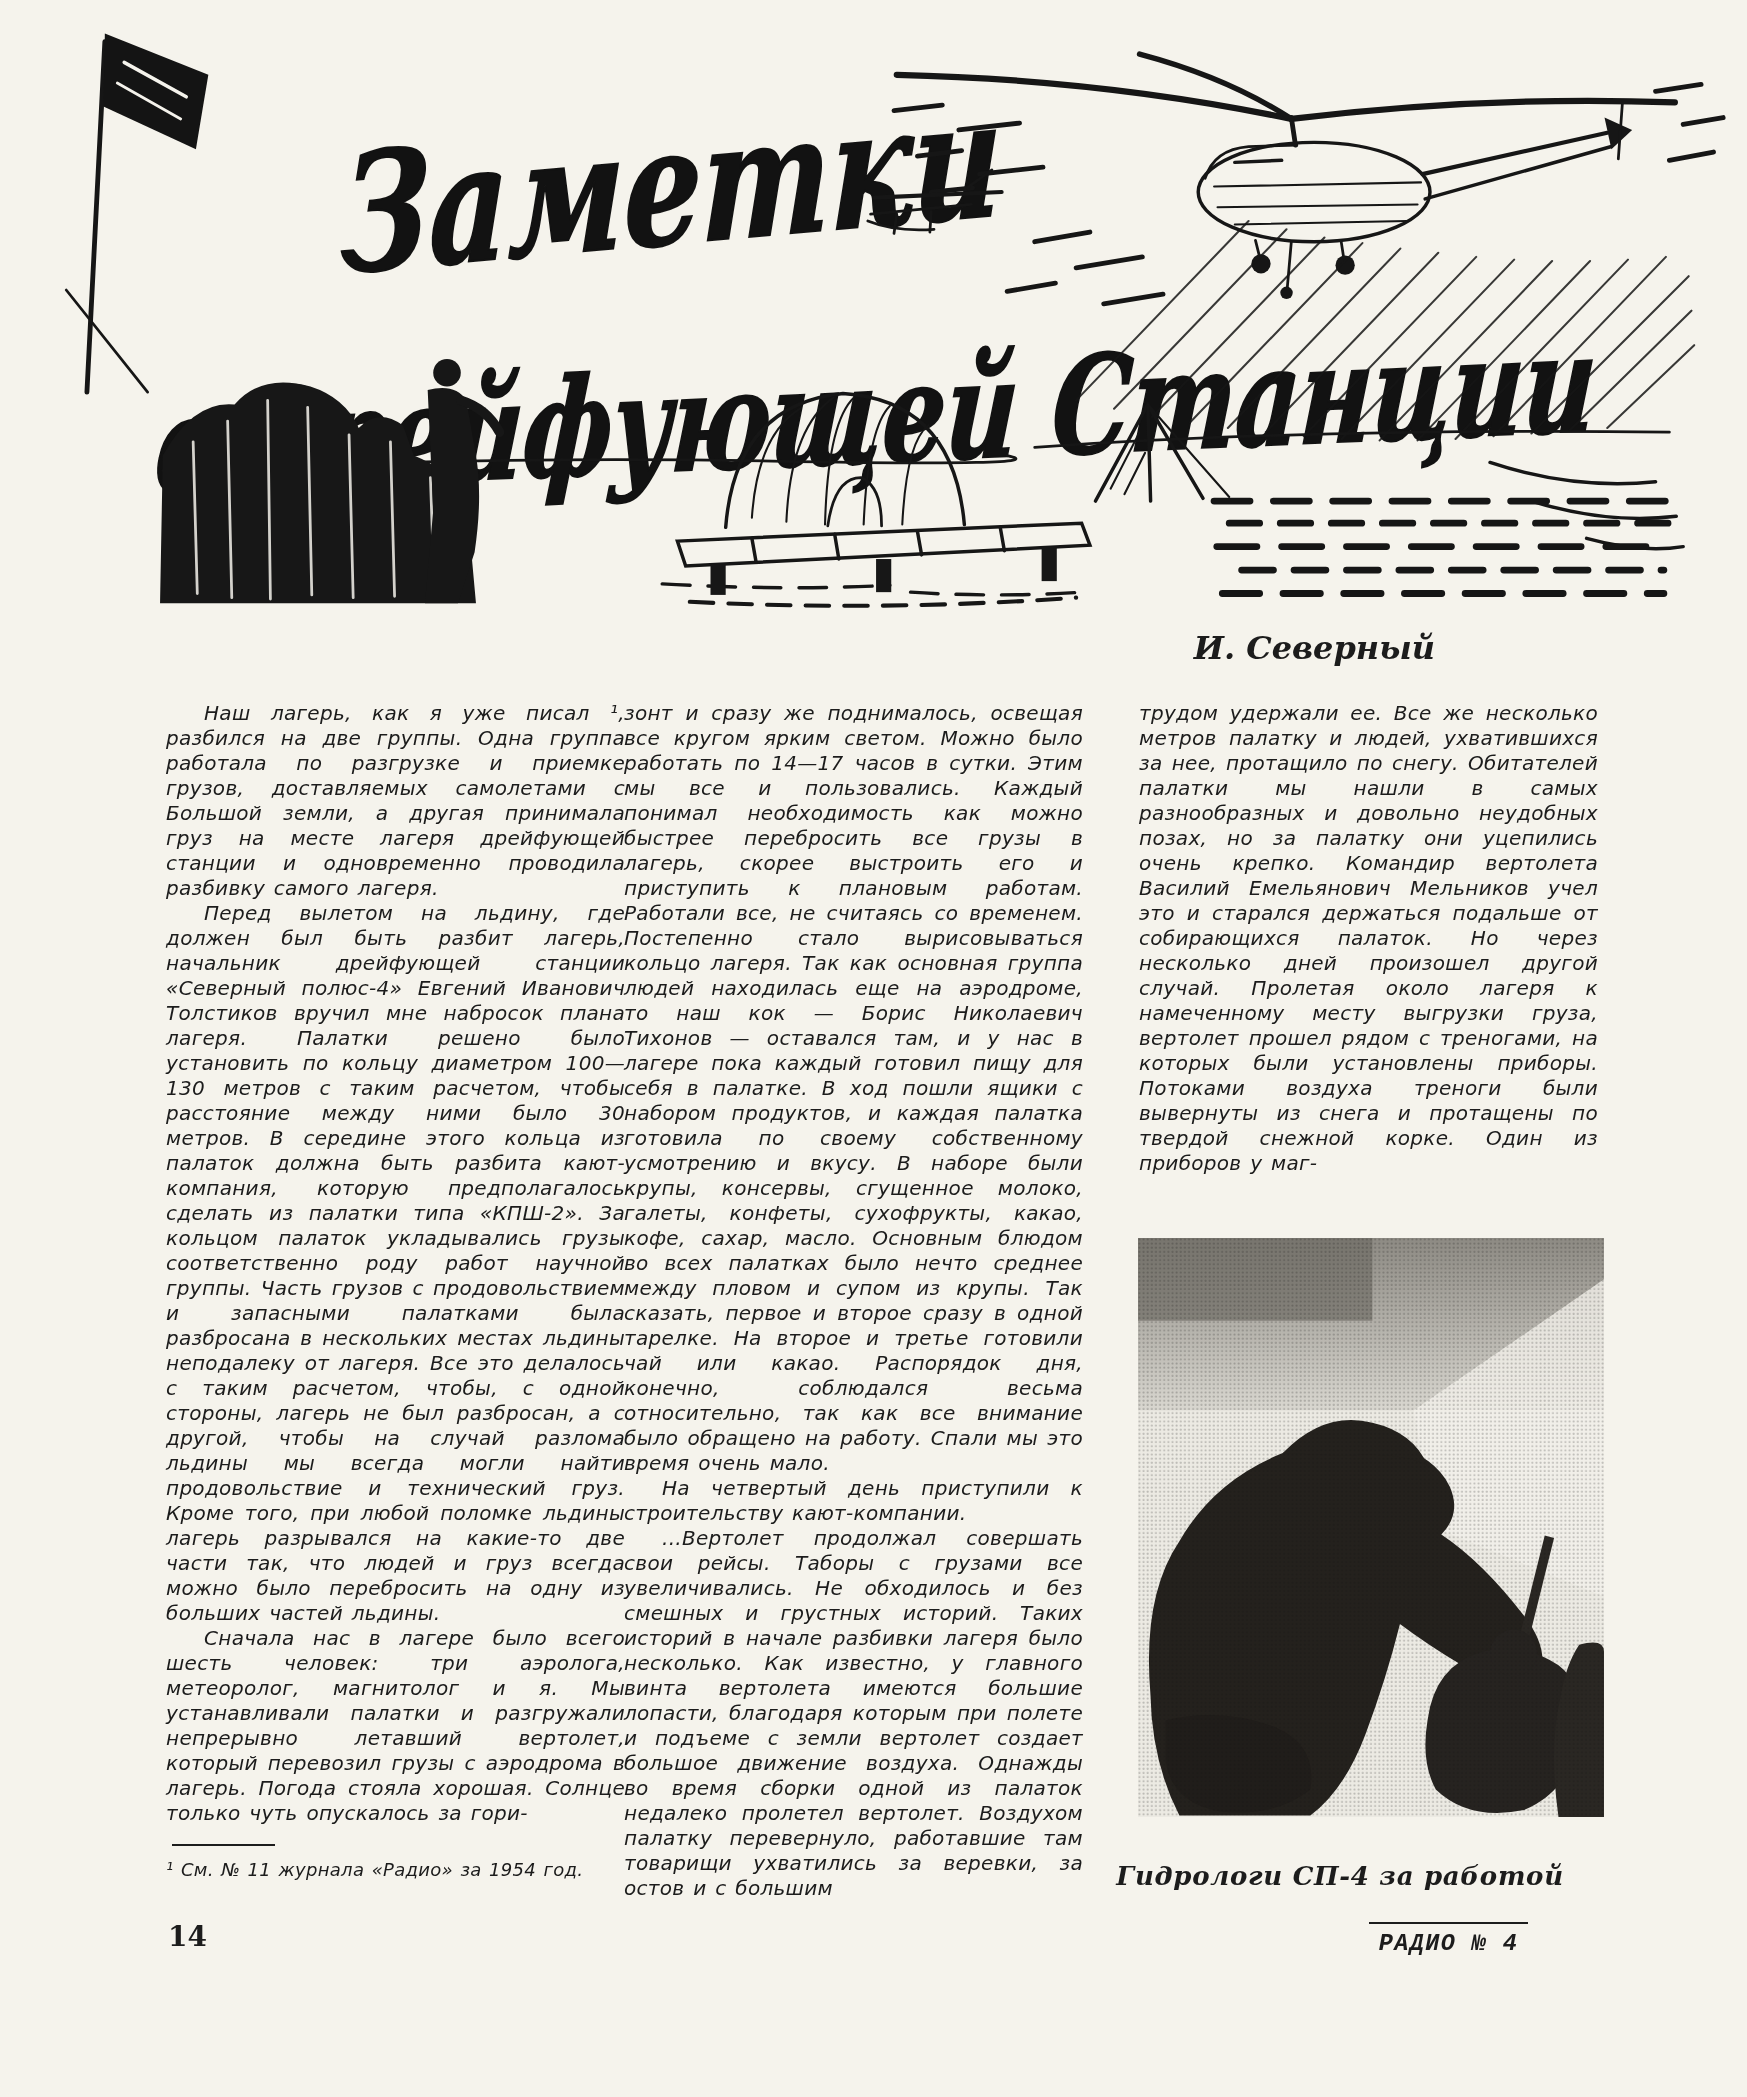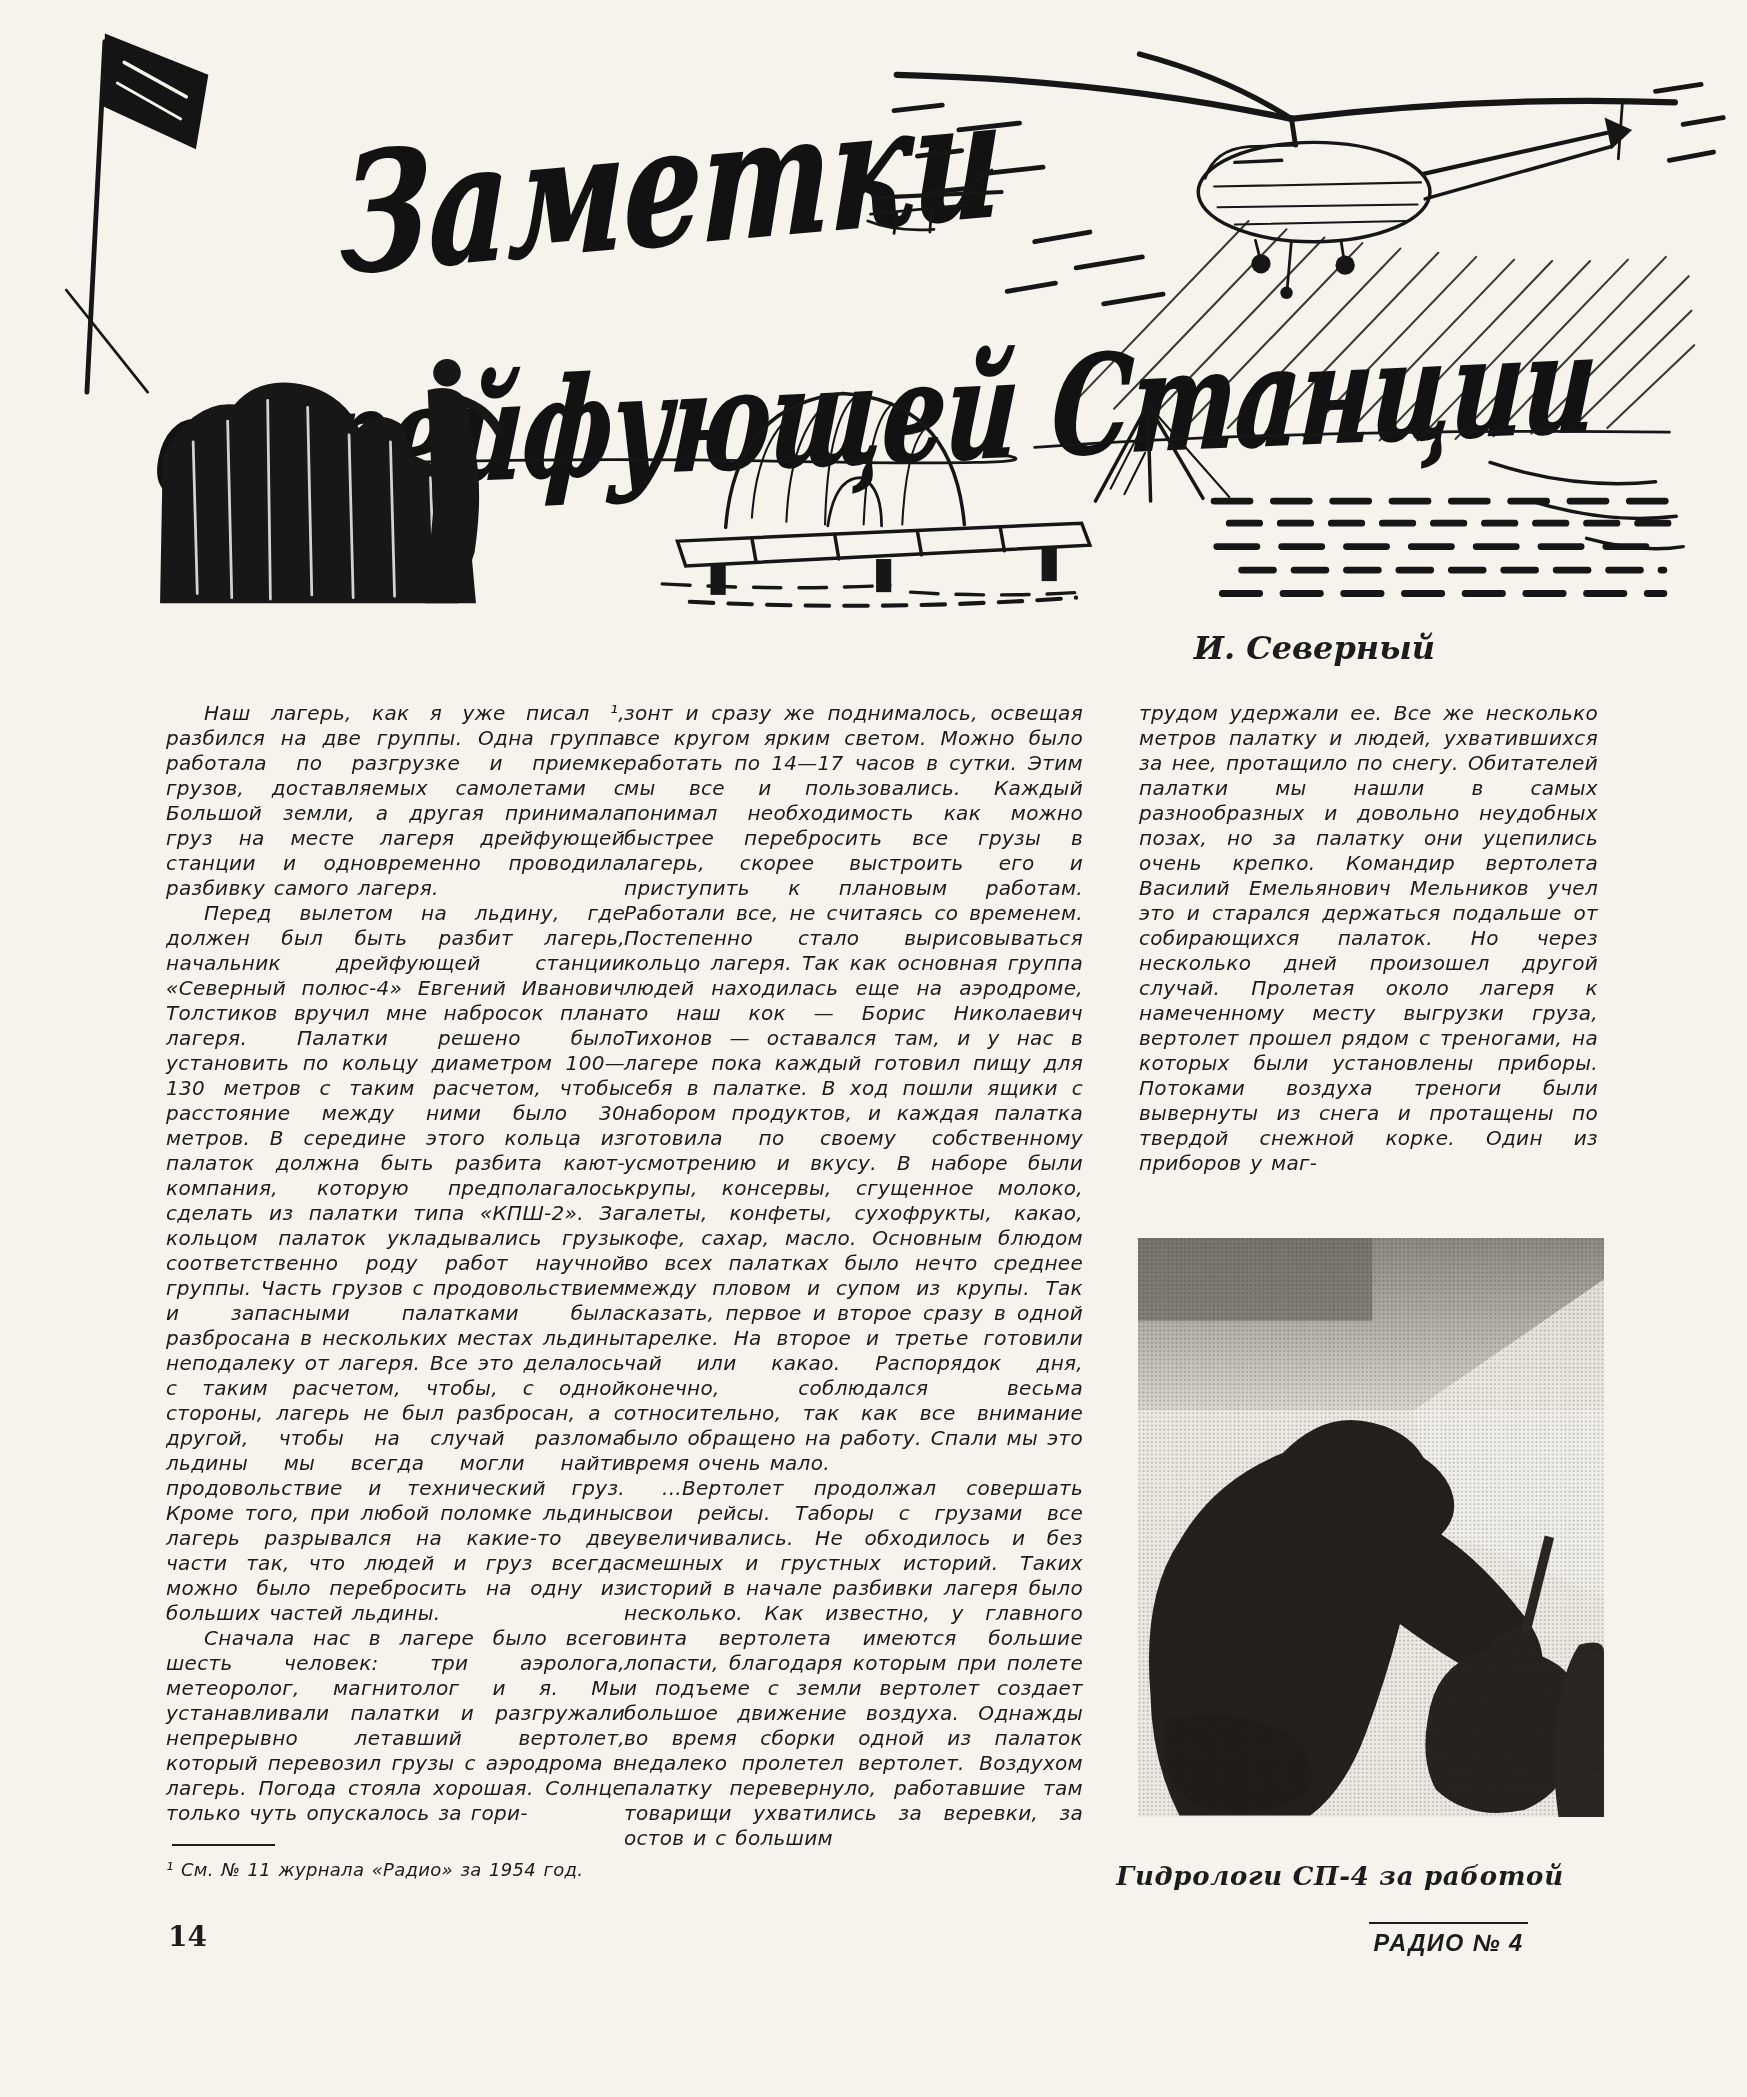--- a/index.html
+++ b/index.html
@@ -41,21 +41,21 @@
     font-family:"DejaVu Serif",serif;font-style:italic;font-weight:bold;
     font-size:26px;letter-spacing:0.7px;
     transform:translateX(-31px);
   }
   .page-number{
     position:absolute;left:168px;top:1920px;
     font-family:"DejaVu Serif",serif;font-weight:bold;font-size:28px;
   }
   .journal-footer{
     position:absolute;left:1369px;top:1922px;width:159px;text-align:center;
-    font-family:Liberation Sans, sans-serif;font-style:italic;font-weight:bold;
+    font-family:Liberation Mono, monospace;font-style:italic;font-weight:bold;
     font-size:23.5px;letter-spacing:1.4px;white-space:nowrap;
   }
   .journal-footer .rule{
     border:none;border-top:2.8px solid #1c1c1c;margin:0 0 5.5px 0;
   }
 </style>
 </head>
 <body>
 
 <svg class="header-art" viewBox="0 0 2534 900" xmlns="http://www.w3.org/2000/svg">
@@ -190,20 +190,21 @@
 <div id="col1" class="col">
   <p class="ind">Наш лагерь, как я уже писал ¹, разбился на две группы. Одна группа работала по разгрузке и приемке грузов, доставляемых самолетами с Большой земли, а другая принимала груз на месте лагеря дрейфующей станции и одновременно проводила разбивку самого лагеря.</p>
   <p class="ind">Перед вылетом на льдину, где должен был быть разбит лагерь, начальник дрейфующей станции «Северный полюс-4» Евгений Иванович Толстиков вручил мне набросок плана лагеря. Палатки решено было установить по кольцу диаметром 100—130 метров с таким расчетом, чтобы расстояние между ними было 30 метров. В середине этого кольца из палаток должна быть разбита кают-компания, которую предполагалось сделать из палатки типа «КПШ-2». За кольцом палаток укладывались грузы соответственно роду работ научной группы. Часть грузов с продовольствием и запасными палатками была разбросана в нескольких местах льдины неподалеку от лагеря. Все это делалось с таким расчетом, чтобы, с одной стороны, лагерь не был разбросан, а с другой, чтобы на случай разлома льдины мы всегда могли найти продовольствие и технический груз. Кроме того, при любой поломке льдины лагерь разрывался на какие-то две части так, что людей и груз всегда можно было перебросить на одну из больших частей льдины.</p>
   <p class="ind">Сначала нас в лагере было всего шесть человек: три аэролога, метеоролог, магнитолог и я. Мы устанавливали палатки и разгружали непрерывно летавший вертолет, который перевозил грузы с аэродрома в лагерь. Погода стояла хорошая. Солнце только чуть опускалось за гори-</p>
   <hr class="footnote-rule">
   <p class="footnote">¹ См. № 11 журнала «Радио» за 1954 год.</p>
 </div>
 
 <div id="col2" class="col">
   <p>зонт и сразу же поднималось, освещая все кругом ярким светом. Можно было работать по 14—17 часов в сутки. Этим мы все и пользовались. Каждый понимал необходимость как можно быстрее перебросить все грузы в лагерь, скорее выстроить его и приступить к плановым работам. Работали все, не считаясь со временем. Постепенно стало вырисовываться кольцо лагеря. Так как основная группа людей находилась еще на аэродроме, то наш кок — Борис Николаевич Тихонов — оставался там, и у нас в лагере пока каждый готовил пищу для себя в палатке. В ход пошли ящики с набором продуктов, и каждая палатка готовила по своему собственному усмотрению и вкусу. В наборе были крупы, консервы, сгущенное молоко, галеты, конфеты, сухофрукты, какао, кофе, сахар, масло. Основным блюдом во всех палатках было нечто среднее между пловом и супом из крупы. Так сказать, первое и второе сразу в одной тарелке. На второе и третье готовили чай или какао. Распорядок дня, конечно, соблюдался весьма относительно, так как все внимание было обращено на работу. Спали мы это время очень мало.</p>
+  <p class="ind">На четвертый день приступили к строительству кают-компании.</p>
   <p class="ind">...Вертолет продолжал совершать свои рейсы. Таборы с грузами все увеличивались. Не обходилось и без смешных и грустных историй. Таких историй в начале разбивки лагеря было несколько. Как известно, у главного винта вертолета имеются большие лопасти, благодаря которым при полете и подъеме с земли вертолет создает большое движение воздуха. Однажды во время сборки одной из палаток недалеко пролетел вертолет. Воздухом палатку перевернуло, работавшие там товарищи ухватились за веревки, за остов и с большим</p>
 </div>
 
 <div id="col3" class="col">
   <p>трудом удержали ее. Все же несколько метров палатку и людей, ухватившихся за нее, протащило по снегу. Обитателей палатки мы нашли в самых разнообразных и довольно неудобных позах, но за палатку они уцепились очень крепко. Командир вертолета Василий Емельянович Мельников учел это и старался держаться подальше от собирающихся палаток. Но через несколько дней произошел другой случай. Пролетая около лагеря к намеченному месту выгрузки груза, вертолет прошел рядом с треногами, на которых были установлены приборы. Потоками воздуха треноги были вывернуты из снега и протащены по твердой снежной корке. Один из приборов у маг-</p>
 </div>
 
 <figure class="photo-figure" style="margin:0">
   <svg class="photo-frame" viewBox="0 0 676 840" xmlns="http://www.w3.org/2000/svg">
     <defs>

